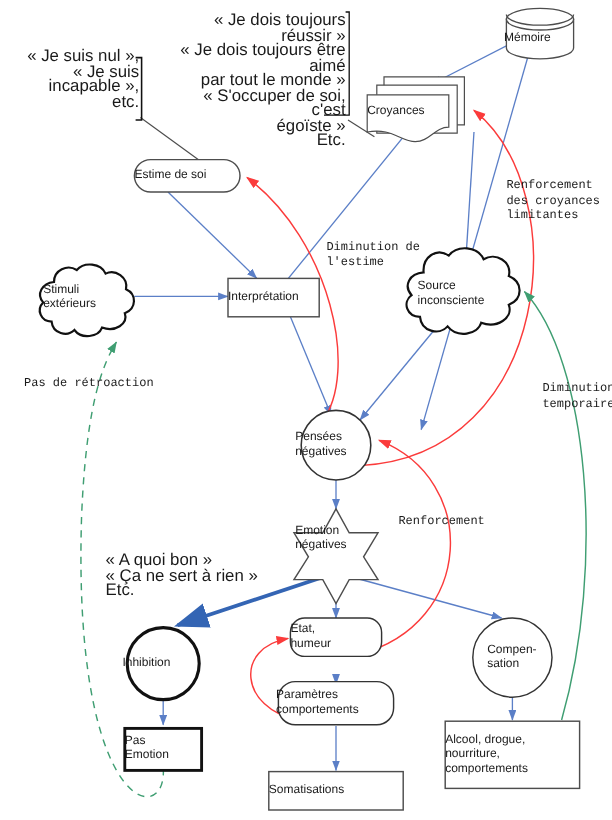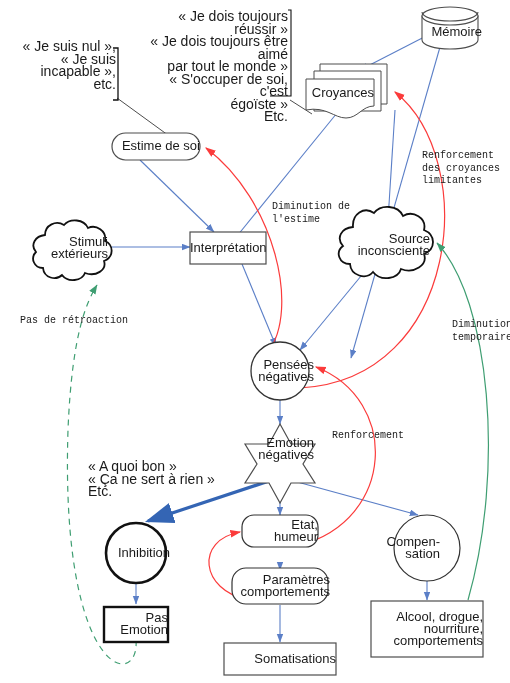--- a/index.html
+++ b/index.html
@@ -7,23 +7,23 @@
     width:510px;height:683px;
     font-family:"Liberation Sans", sans-serif;
     color:#1a1a1a;
     overflow:hidden;
     position:relative;
   }
   #diagram{position:absolute;left:0;top:0;width:510px;height:683px;}
   .node-text{
     position:absolute;
     font-family:"Liberation Sans", sans-serif;
-    font-size:13px;
+    font-size:10px;
     line-height:12px;
-    text-align:right;
+    text-align:left;
     color:#1a1a1a;
     white-space:pre-line;
     pointer-events:none;
   }
   .free-text{
     position:absolute;
     font-family:"Liberation Sans", sans-serif;
     font-size:14px;
     line-height:12.5px;
     color:#1a1a1a;
@@ -227,21 +227,21 @@
 Emotion</div>
 
 <div class="node-text" style="left:242px;top:519px;width:76px;">Etat,
 humeur</div>
 
 <div class="node-text" style="left:230px;top:574px;width:100px;">Paramètres
 comportements</div>
 
 <div class="node-text" style="left:224px;top:653px;width:112px;">Somatisations</div>
 
-<div class="node-text" style="left:372px;top:536px;width:68px;">Compen-
+<div class="node-text" style="left:406px;top:536px;width:68px;">Compen-
 sation</div>
 
 <div class="node-text" style="left:371px;top:611px;width:112px;">Alcool, drogue,
 nourriture,
 comportements</div>
 
 <div class="free-text" style="left:4px;top:40px;width:112px;text-align:right;">« Je suis nul »,
 « Je suis incapable »,
 etc.</div>
 

